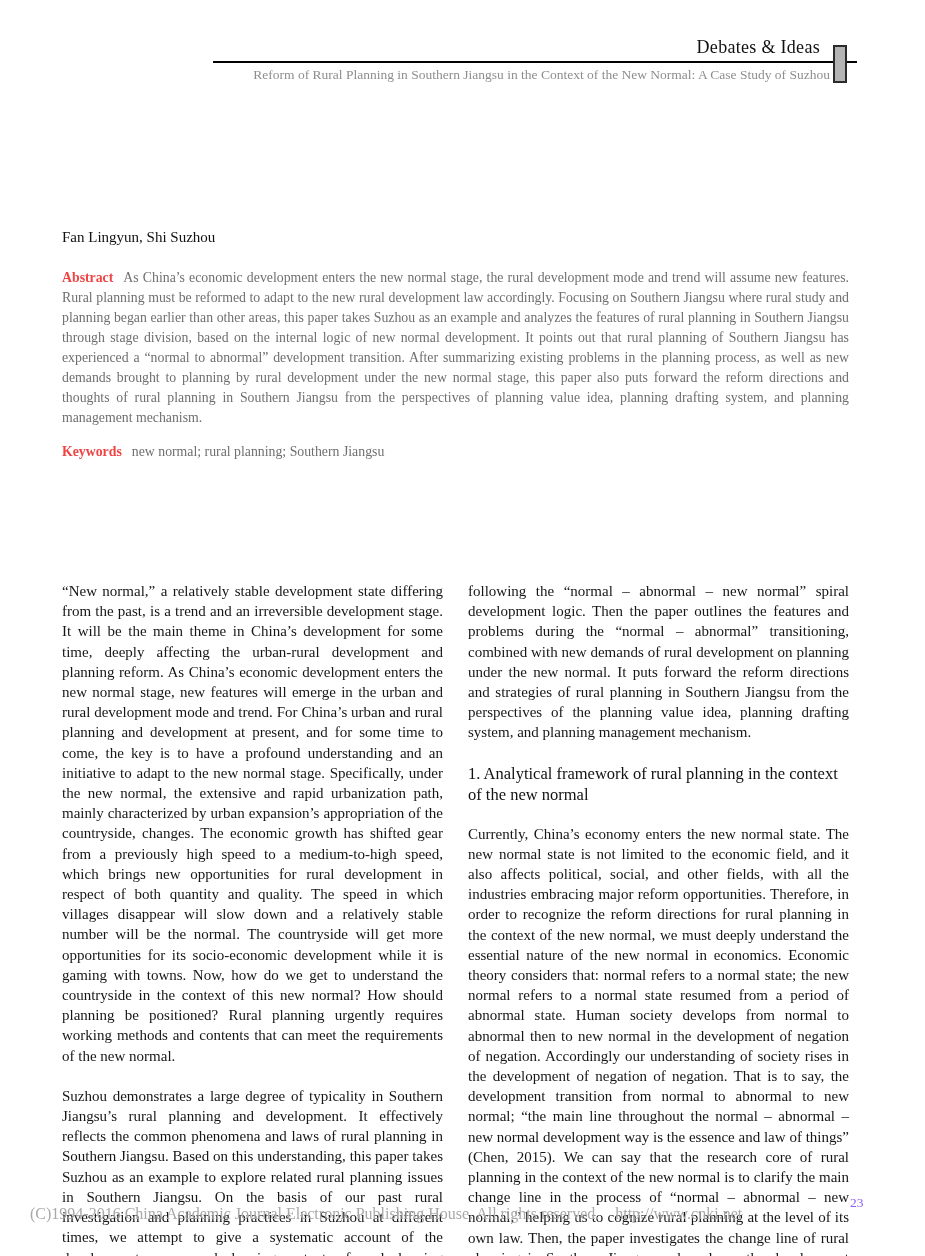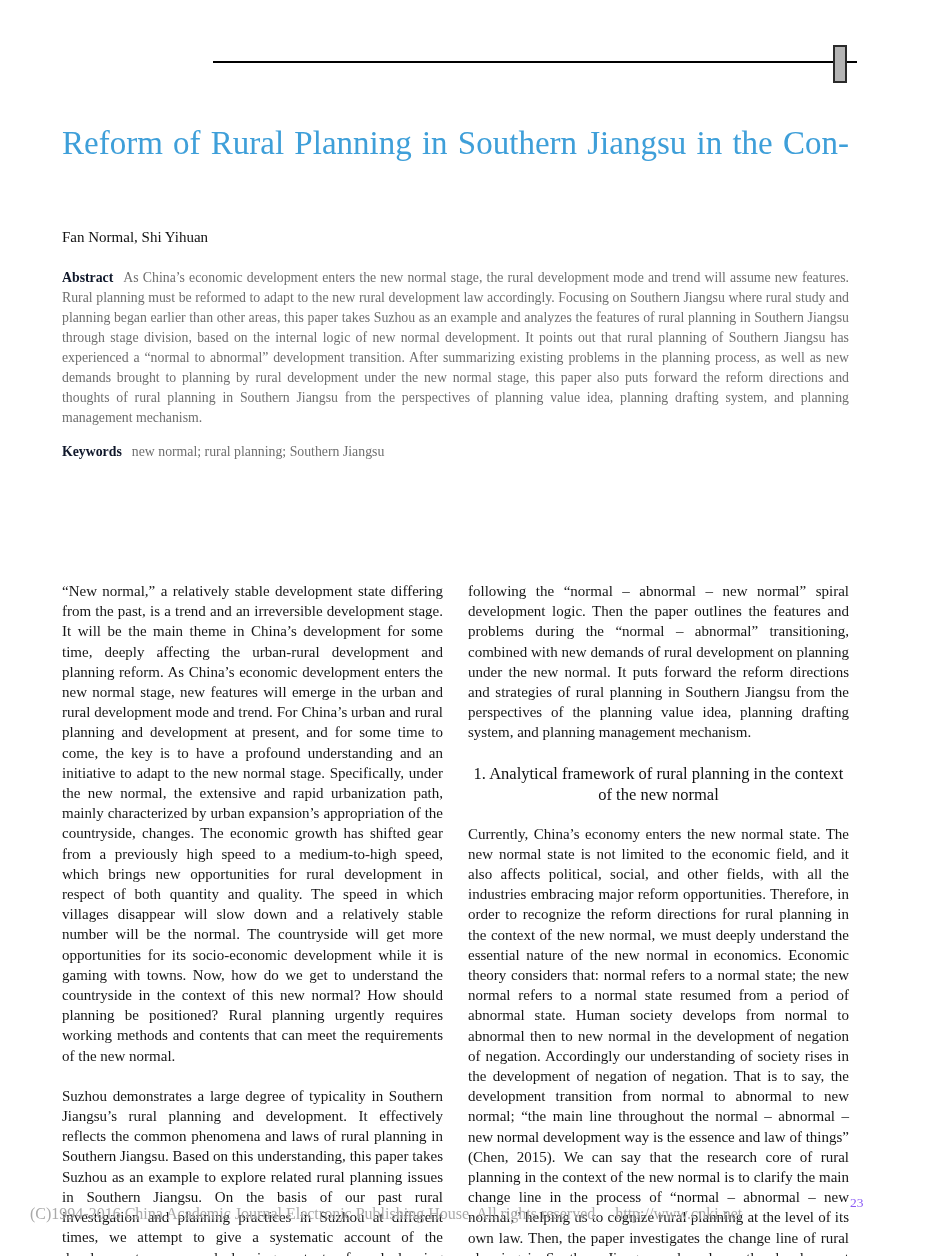--- a/index.html
+++ b/index.html
@@ -67,21 +67,21 @@
   
   .abstract {
     position: absolute;
     top: 268px; left: 62px; width: 787px;
     font-size: 13.8px;
     line-height: 20px;
     text-align: justify;
     color: #6f6f6f;
   }
   .abstract .label, .keywords .label {
-    color: #0f172a;
+    color: #ef4444;
     font-weight: bold;
     margin-right: 10px;
   }
   .keywords {
     position: absolute;
     top: 444px; left: 62px; width: 787px;
     font-size: 13.8px;
     color: #6f6f6f;
   }
 
@@ -99,21 +99,21 @@
     text-align: justify;
     color: #161616;
   }
   .col p { margin: 0 0 20px 0; }
   .col p:last-child { margin-bottom: 0; }
   .section-heading {
     font-size: 16.5px;
     line-height: 21.5px;
     font-weight: normal;
     margin: 2px 0 18px 0;
-    text-align: center;
+    text-align: left;
     color: #111;
   }
 
   
   .footer-copyright {
     position: absolute;
     top: 1205px; left: 30px;
     font-size: 16px;
     color: #a9a9a9;
     white-space: pre-wrap;
@@ -123,28 +123,29 @@
     top: 1195px; left: 850px;
     font-size: 13.5px;
     color: #8b5cf6;
   }
 </style>
 </head>
 <body>
 
 <div class="page">
 
+  <div class="journal-section">Debates &amp; Ideas</div>
   <div class="header-rule"></div>
+  <div class="running-title">Reform of Rural Planning in Southern Jiangsu in the Context of the New Normal: A Case Study of Suzhou</div>
   <div class="section-tab"></div>
 
   <h1 class="article-title">
-    <span class="title-line1">Reform of Rural Planning in Southern Jiangsu in the Con-</span>
   </h1>
 
-  <div class="authors">Fan Normal, Shi Yihuan</div>
+  <div class="authors">Fan Lingyun, Shi Suzhou</div>
 
   <div class="abstract">
     <span class="label">Abstract</span><span>As China’s economic development enters the new normal stage, the rural development mode and trend will assume new features. Rural planning must be reformed to adapt to the new rural development law accordingly. Focusing on Southern Jiangsu where rural study and planning began earlier than other areas, this paper takes Suzhou as an example and analyzes the features of rural planning in Southern Jiangsu through stage division, based on the internal logic of new normal  development. It points out that rural planning of Southern Jiangsu has experienced a “normal to abnormal” development transition. After summarizing existing problems in the planning process, as well as new demands brought to planning by rural development under the new normal  stage, this paper also puts forward the reform directions and thoughts of rural planning in Southern Jiangsu from the perspectives of planning value idea, planning drafting system, and planning management mechanism.</span>
   </div>
 
   <div class="keywords">
     <span class="label">Keywords</span><span>new normal; rural planning; Southern Jiangsu</span>
   </div>
 
   <div class="body-columns">

